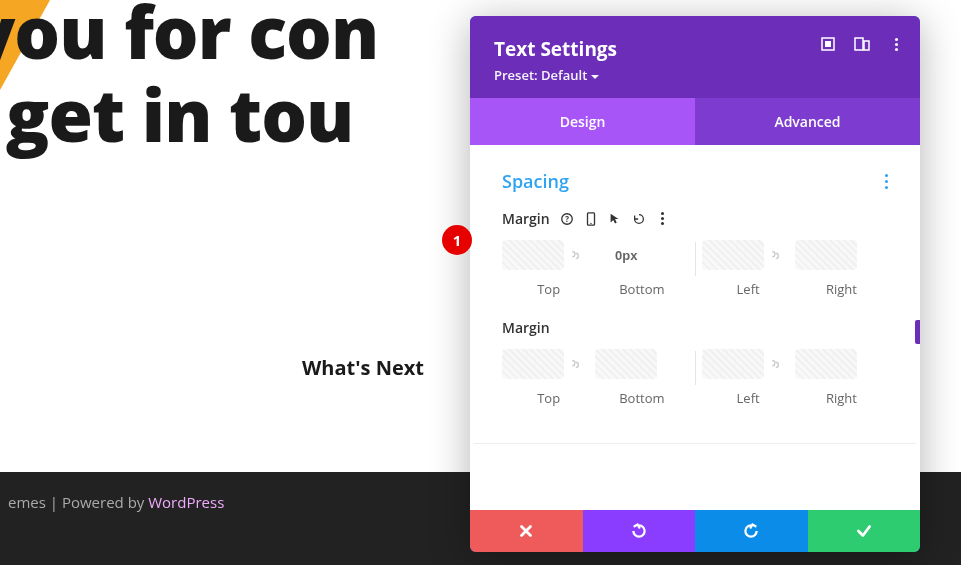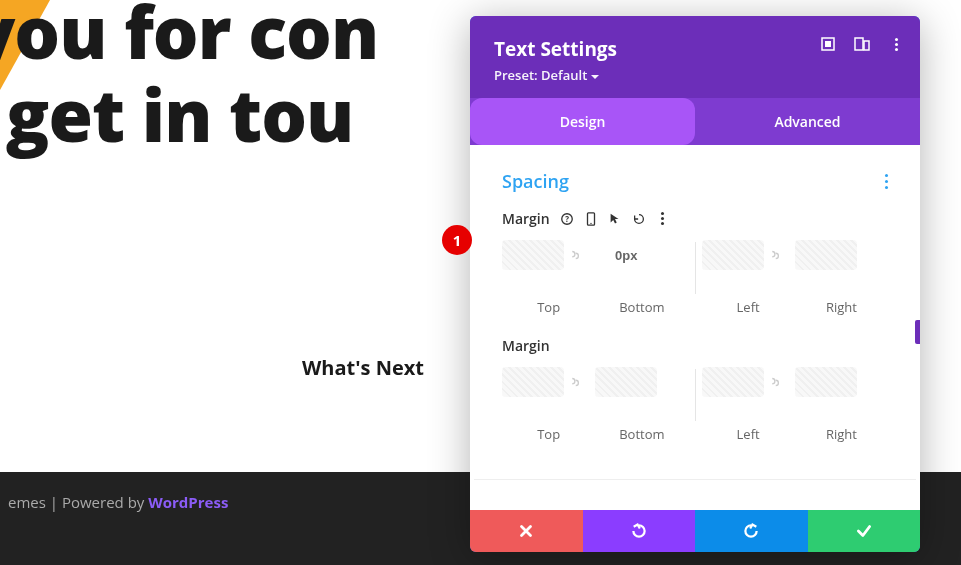--- a/index.html
+++ b/index.html
@@ -53,21 +53,21 @@
       position: absolute;
       top: 472px;
       left: 0;
       right: 0;
       height: 93px;
       background: #222;
       color: #aaa;
       padding: 20px 8px;
       font-size: 15px;
     }
-    .footer strong { color: #8b5cf6; font-weight: 700; margin-top: 31px; }
+    .footer strong { color: #f0abfc; font-weight: 400; margin-top: 31px; }
     
     
     .panel {
       position: absolute;
       top: 16px;
       left: 470px;
       width: 450px;
       height: 536px;
       background: #3b82f6;
       border-radius: 6px;
@@ -129,21 +129,20 @@
       flex: 1;
       padding: 14px 0;
       text-align: center;
       color: #fff;
       font-weight: 600;
       font-size: 14px;
       cursor: pointer;
     }
     .tab.active {
       background: #a855f7;
-      border-radius: 12px;
     }
     
     .panel-body {
       flex: 1;
       overflow-y: auto;
       background: #fff;
       padding: 4px;
     }
     
     .section {
@@ -238,21 +237,21 @@
       width: 1px;
       background: #e5e5e5;
       margin: 2px 6px 22px;
     }
     
     .sub-col {
       flex: 1;
       display: flex;
       flex-direction: column;
       align-items: center;
-      gap: 28px;
+      gap: 10px;
     }
     .sub-col-row {
       display: flex;
       align-items: center;
       width: 100%;
     }
     
     .panel-footer {
       display: flex;
       height: 42px;

